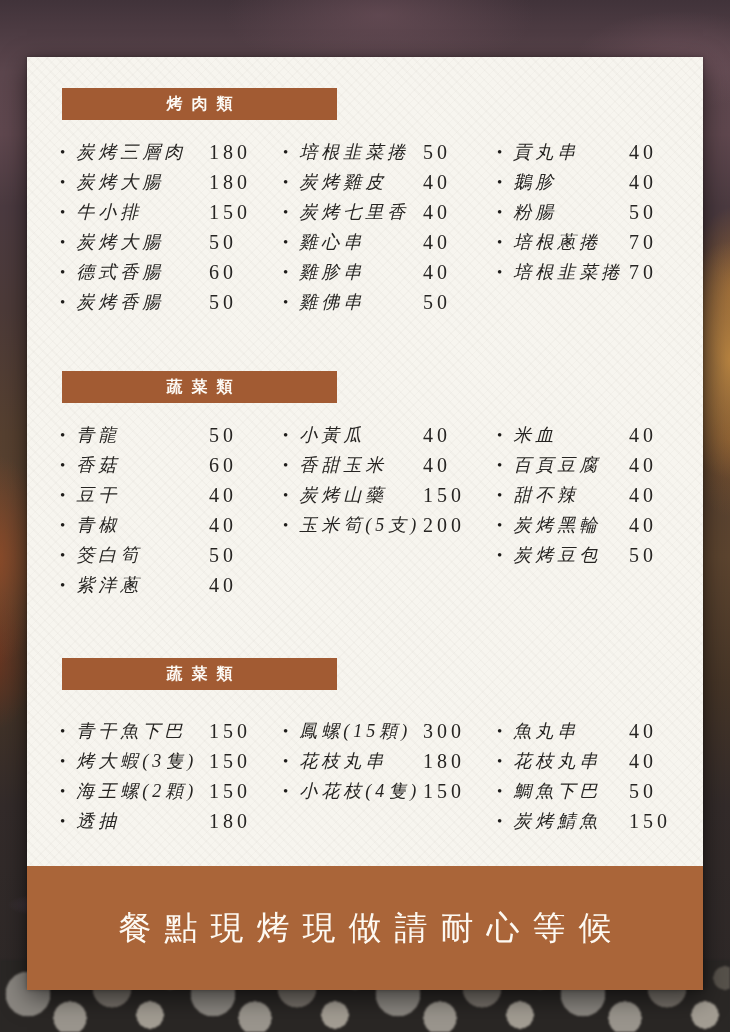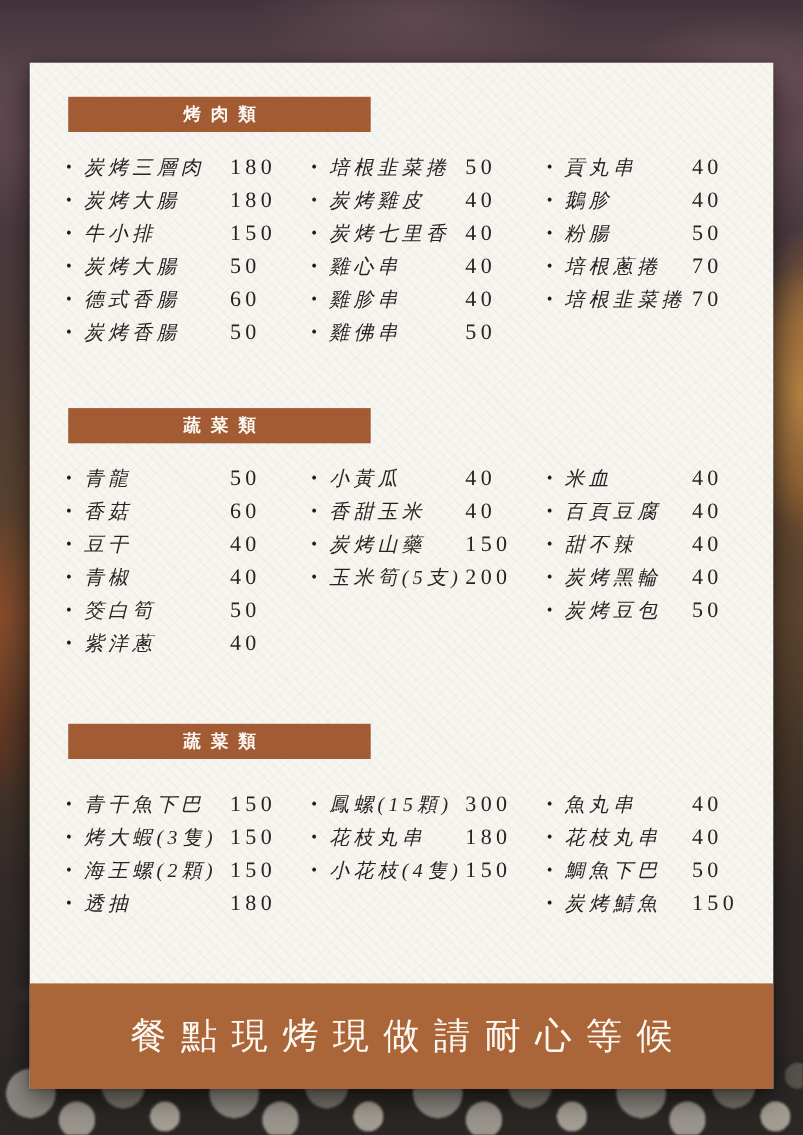--- a/index.html
+++ b/index.html
@@ -64,21 +64,21 @@
   }
   .sec2{margin-top:54px;}
   .sec3{margin-top:58px;}
   .sec3 .cols{padding-top:26px;}
   .row{display:flex;align-items:center;height:30px;}
   .lw{display:flex;align-items:center;flex:1;min-width:0;}
   .bullet{font-size:15px;line-height:1;color:#1e1c1a;margin-right:11px;}
   .label{font-size:18px;letter-spacing:4px;color:var(--ink);white-space:nowrap;font-style:italic;}
   .price{flex:0 0 46px;text-align:left;font-size:20px;letter-spacing:4px;color:var(--ink);white-space:nowrap;}
   .banner{
-    position:absolute;left:0;right:0;bottom:0;height:96px;background:var(--banner);
+    position:absolute;left:0;right:0;bottom:0;height:124px;background:var(--banner);
     display:flex;align-items:center;justify-content:center;
   }
   .banner span{
     font-family:"Liberation Sans","DejaVu Sans",sans-serif;
     color:#fdf9f2;font-size:33px;font-weight:400;
     letter-spacing:13px;text-indent:13px;white-space:nowrap;
   }
 </style>
 </head>
 <body>

